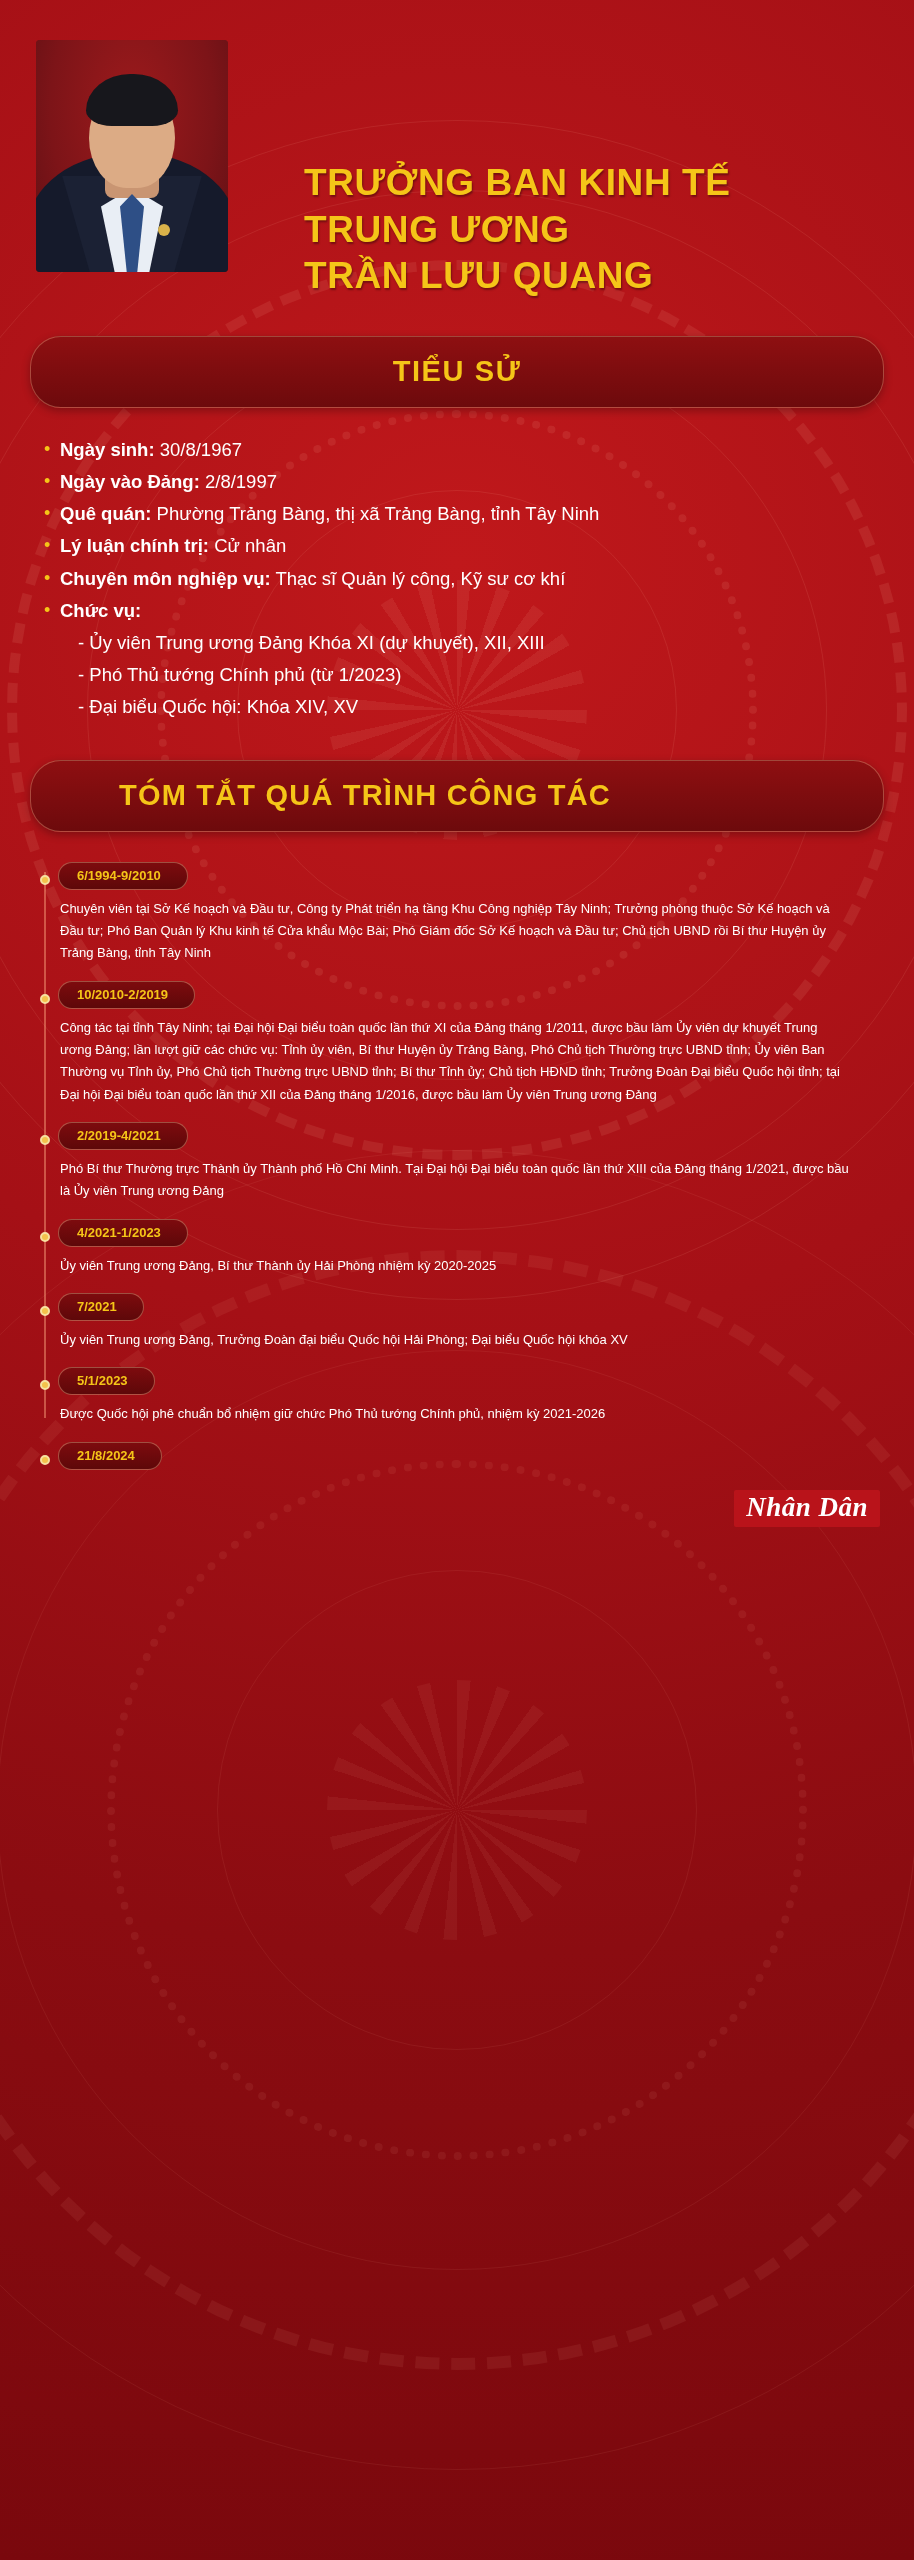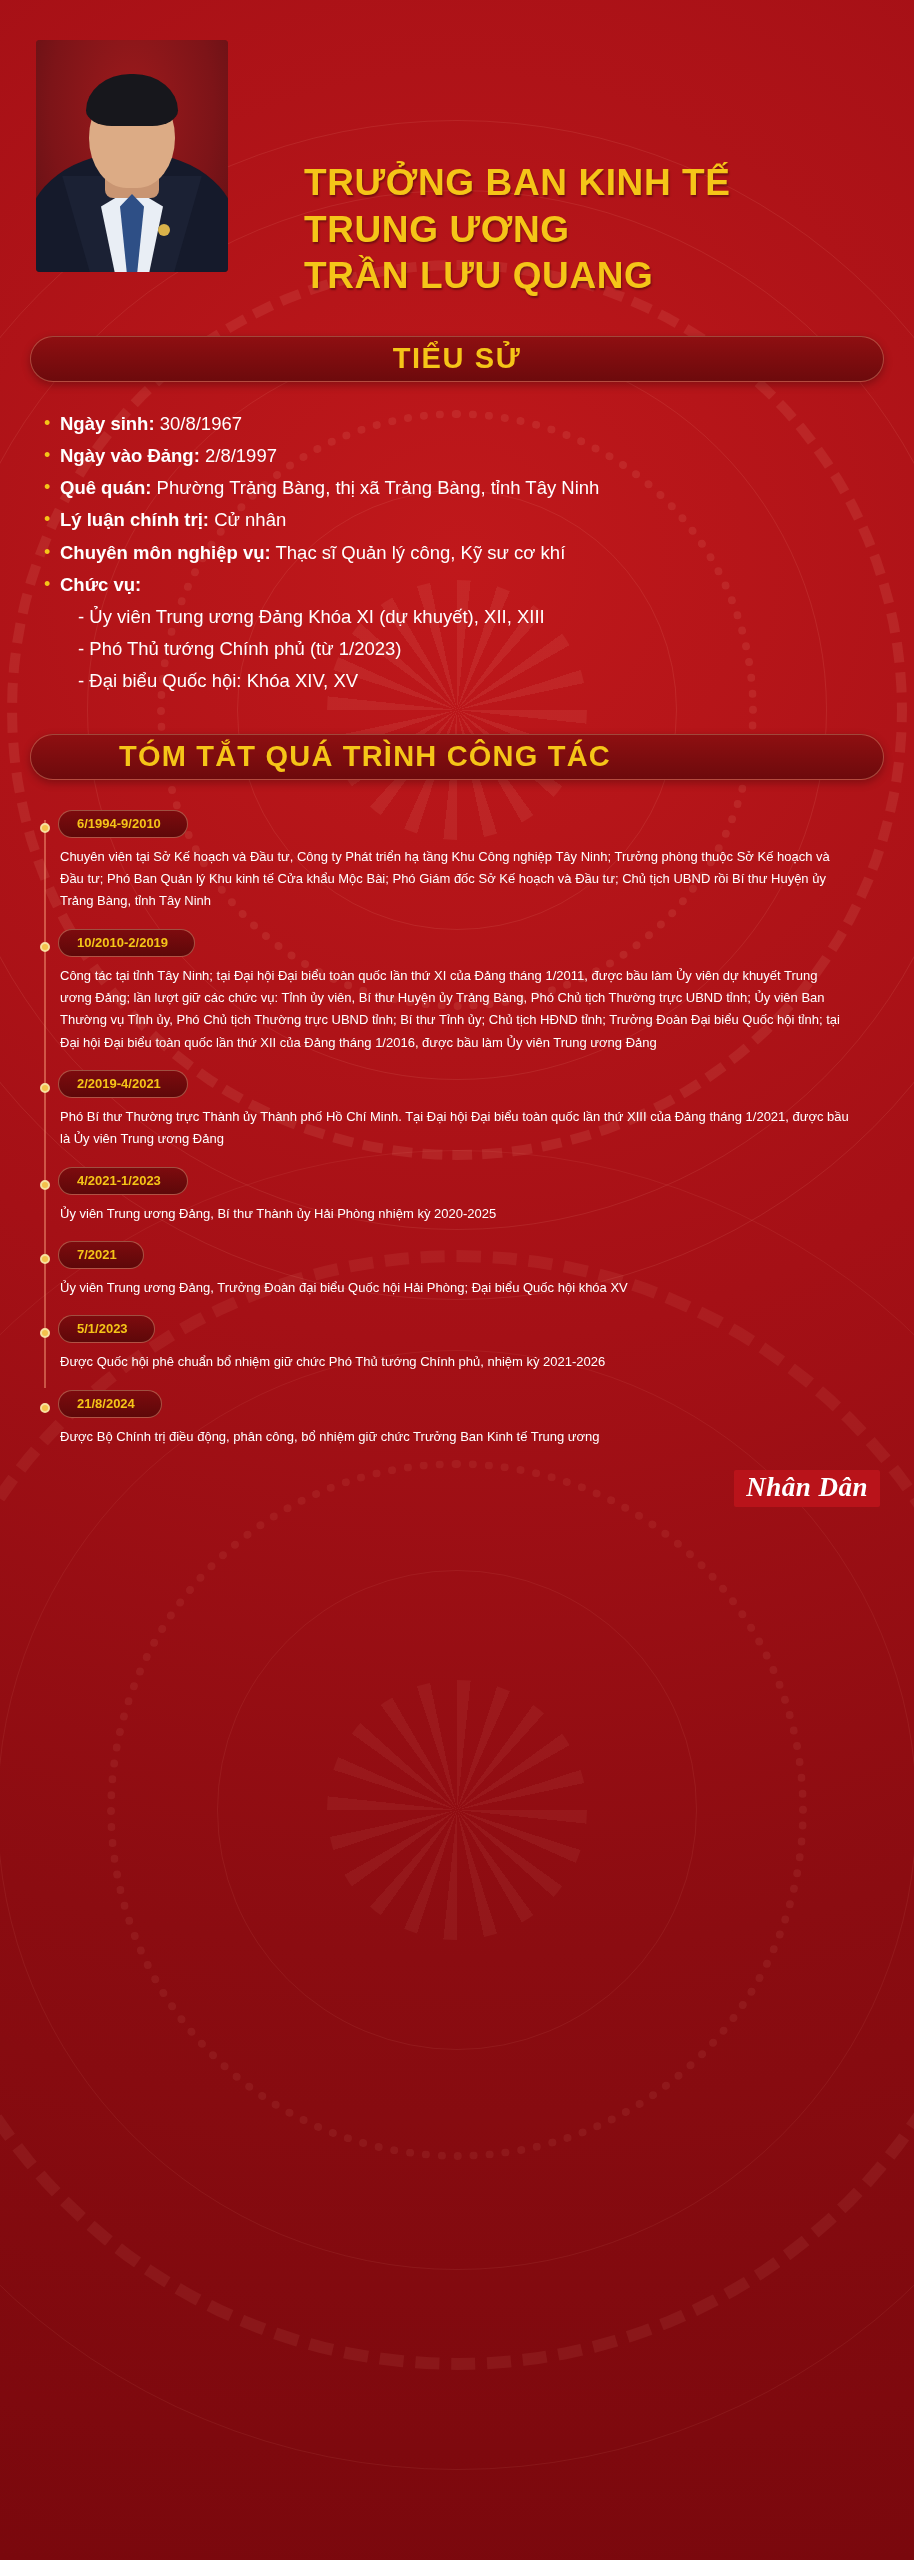--- a/index.html
+++ b/index.html
@@ -111,21 +111,21 @@
     line-height: 1.26;
     font-weight: bold;
     letter-spacing: .6px;
     text-shadow: 1px 2px 2px rgba(0,0,0,.35);
     margin-left: 34px;
   }
 
   
   .banner {
     margin: 36px 30px 0 30px;
-    height: 46px;
+    height: 72px;
     border-radius: 31px;
     background: linear-gradient(180deg,#8e0f11 0%, #6d0a0c 100%);
     border: 1px solid rgba(255,190,150,.35);
     display: flex;
     align-items: center;
     justify-content: center;
     box-shadow: 0 3px 8px rgba(0,0,0,.28);
     text-align: right;
   }
   .banner span {
@@ -337,21 +337,20 @@
 
       <div class="tl-entry">
         <div class="tl-dot"></div>
         <div class="tl-date">5/1/2023</div>
         <div class="tl-text">Được Quốc hội phê chuẩn bổ nhiệm giữ chức Phó Thủ tướng Chính phủ, nhiệm kỳ 2021-2026</div>
       </div>
 
       <div class="tl-entry">
         <div class="tl-dot"></div>
         <div class="tl-date">21/8/2024</div>
-        <div class="tl-text">Được Bộ Chính trị điều động, phân công, bổ nhiệm giữ chức Trưởng Ban Kinh tế Trung ương</div>
       </div>
     </div>
 
     <div class="footer">
       <div class="logo">Nhân Dân</div>
     </div>
 
   </div>
 </div>
 

